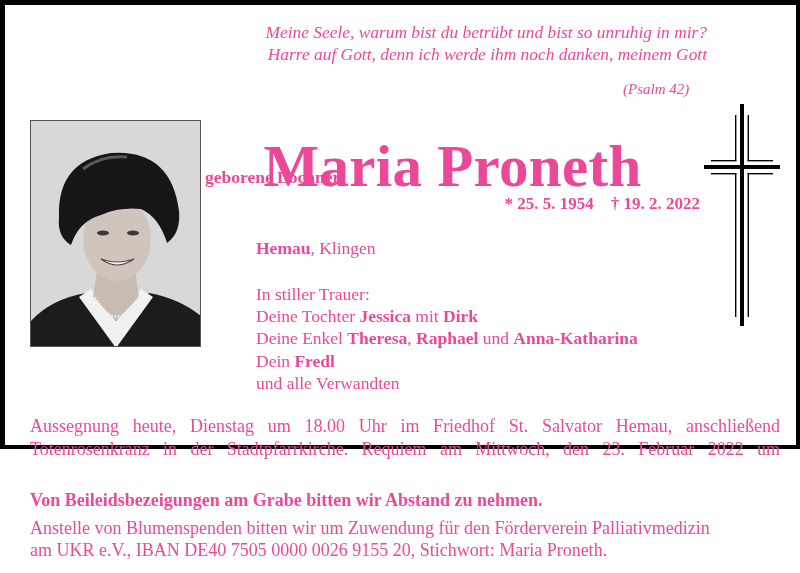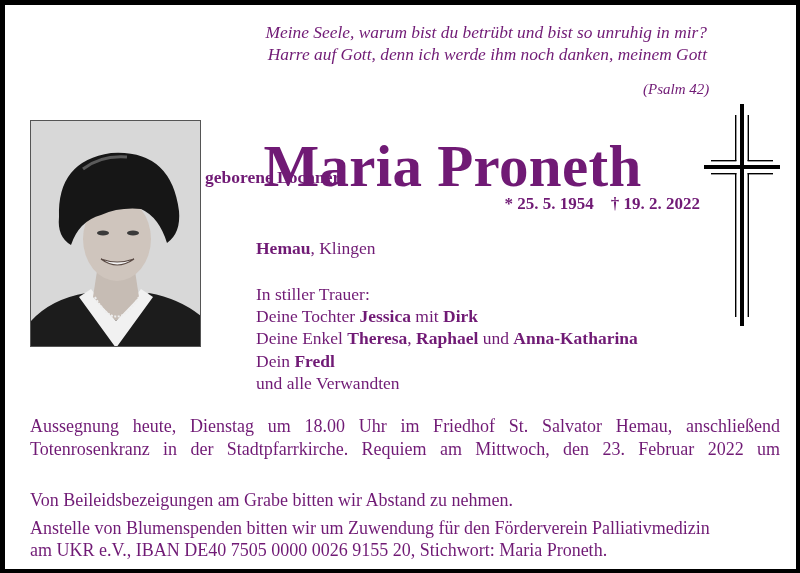--- a/index.html
+++ b/index.html
@@ -1,35 +1,35 @@
 <!DOCTYPE html>
 <html><head>
   <meta charset="utf-8">
   <style>
     html, body { margin: 0; padding: 0; background: #ffffff; }
     body { width: 800px; height: 573px; overflow: hidden; position: relative; }
     .frame {
       position: absolute; left: 0; top: 0;
-      width: 800px; height: 573px; box-sizing: border-box;
+      width: 800px; height: 449px; box-sizing: border-box;
       border-top: 5px solid #000; border-left: 5px solid #000;
       border-right: 4px solid #000; border-bottom: 4px solid #000;
       background: #fff;
       font-family: "Liberation Serif", "DejaVu Serif", serif;
-      color: #701a75;
+      color: #ec4899;
       padding-left: 28px;
     }
     .abs { position: absolute; }
     .verse {
       left: 180px; top: 16px; width: 522px;
       font-style: italic; font-size: 17.4px; line-height: 22px;
       text-align: right;
     }
     .verse .l3 { display: block; text-align: center; padding-right: 108px; }
     .psalm {
-      left: 618px; top: 76px; font-style: italic; font-size: 15px; white-space: nowrap; margin-left: 20px;
+      left: 618px; top: 76px; font-style: italic; font-size: 15px; white-space: nowrap;
     }
     .photo {
       left: 25px; top: 115px; width: 171px; height: 227px;
       border: 1px solid #555; box-sizing: border-box; overflow: hidden;
       background: linear-gradient(180deg, #c9c9c9 0%, #e2e2e2 45%, #dcdcdc 100%);
     }
     .name {
       left: 200px; top: 100px; width: 495px; text-align: center;
       font-weight: bold; font-size: 59px; line-height: 66px; letter-spacing: 0.3px; margin-top: 28px;
     }
@@ -50,21 +50,21 @@
     .family div { height: 22.2px; }
     b { font-weight: bold; }
     .body1 {
       left: 25px; top: 410px; width: 750px;
       font-size: 18px; line-height: 22.5px;
       text-align: justify; text-align-last: left;
     }
     .body1 span.line { display: block; text-align: justify; text-align-last: justify; }
     .body1 span.line.last { text-align-last: left; }
     .body2 {
-      left: 25px; top: 484px; width: 750px; font-size: 18px; line-height: 22px;
+      left: 25px; top: 484px; width: 750px; font-size: 18px; line-height: 22px; font-weight: bold;
     }
     .body3 {
       left: 25px; top: 512px; width: 750px; font-size: 18px; line-height: 22px;
     }
     .cross { left: 697px; top: 97px; width: 80px; height: 226px; }
   </style>
 </head>
 <body>
 
 <div class="frame">

